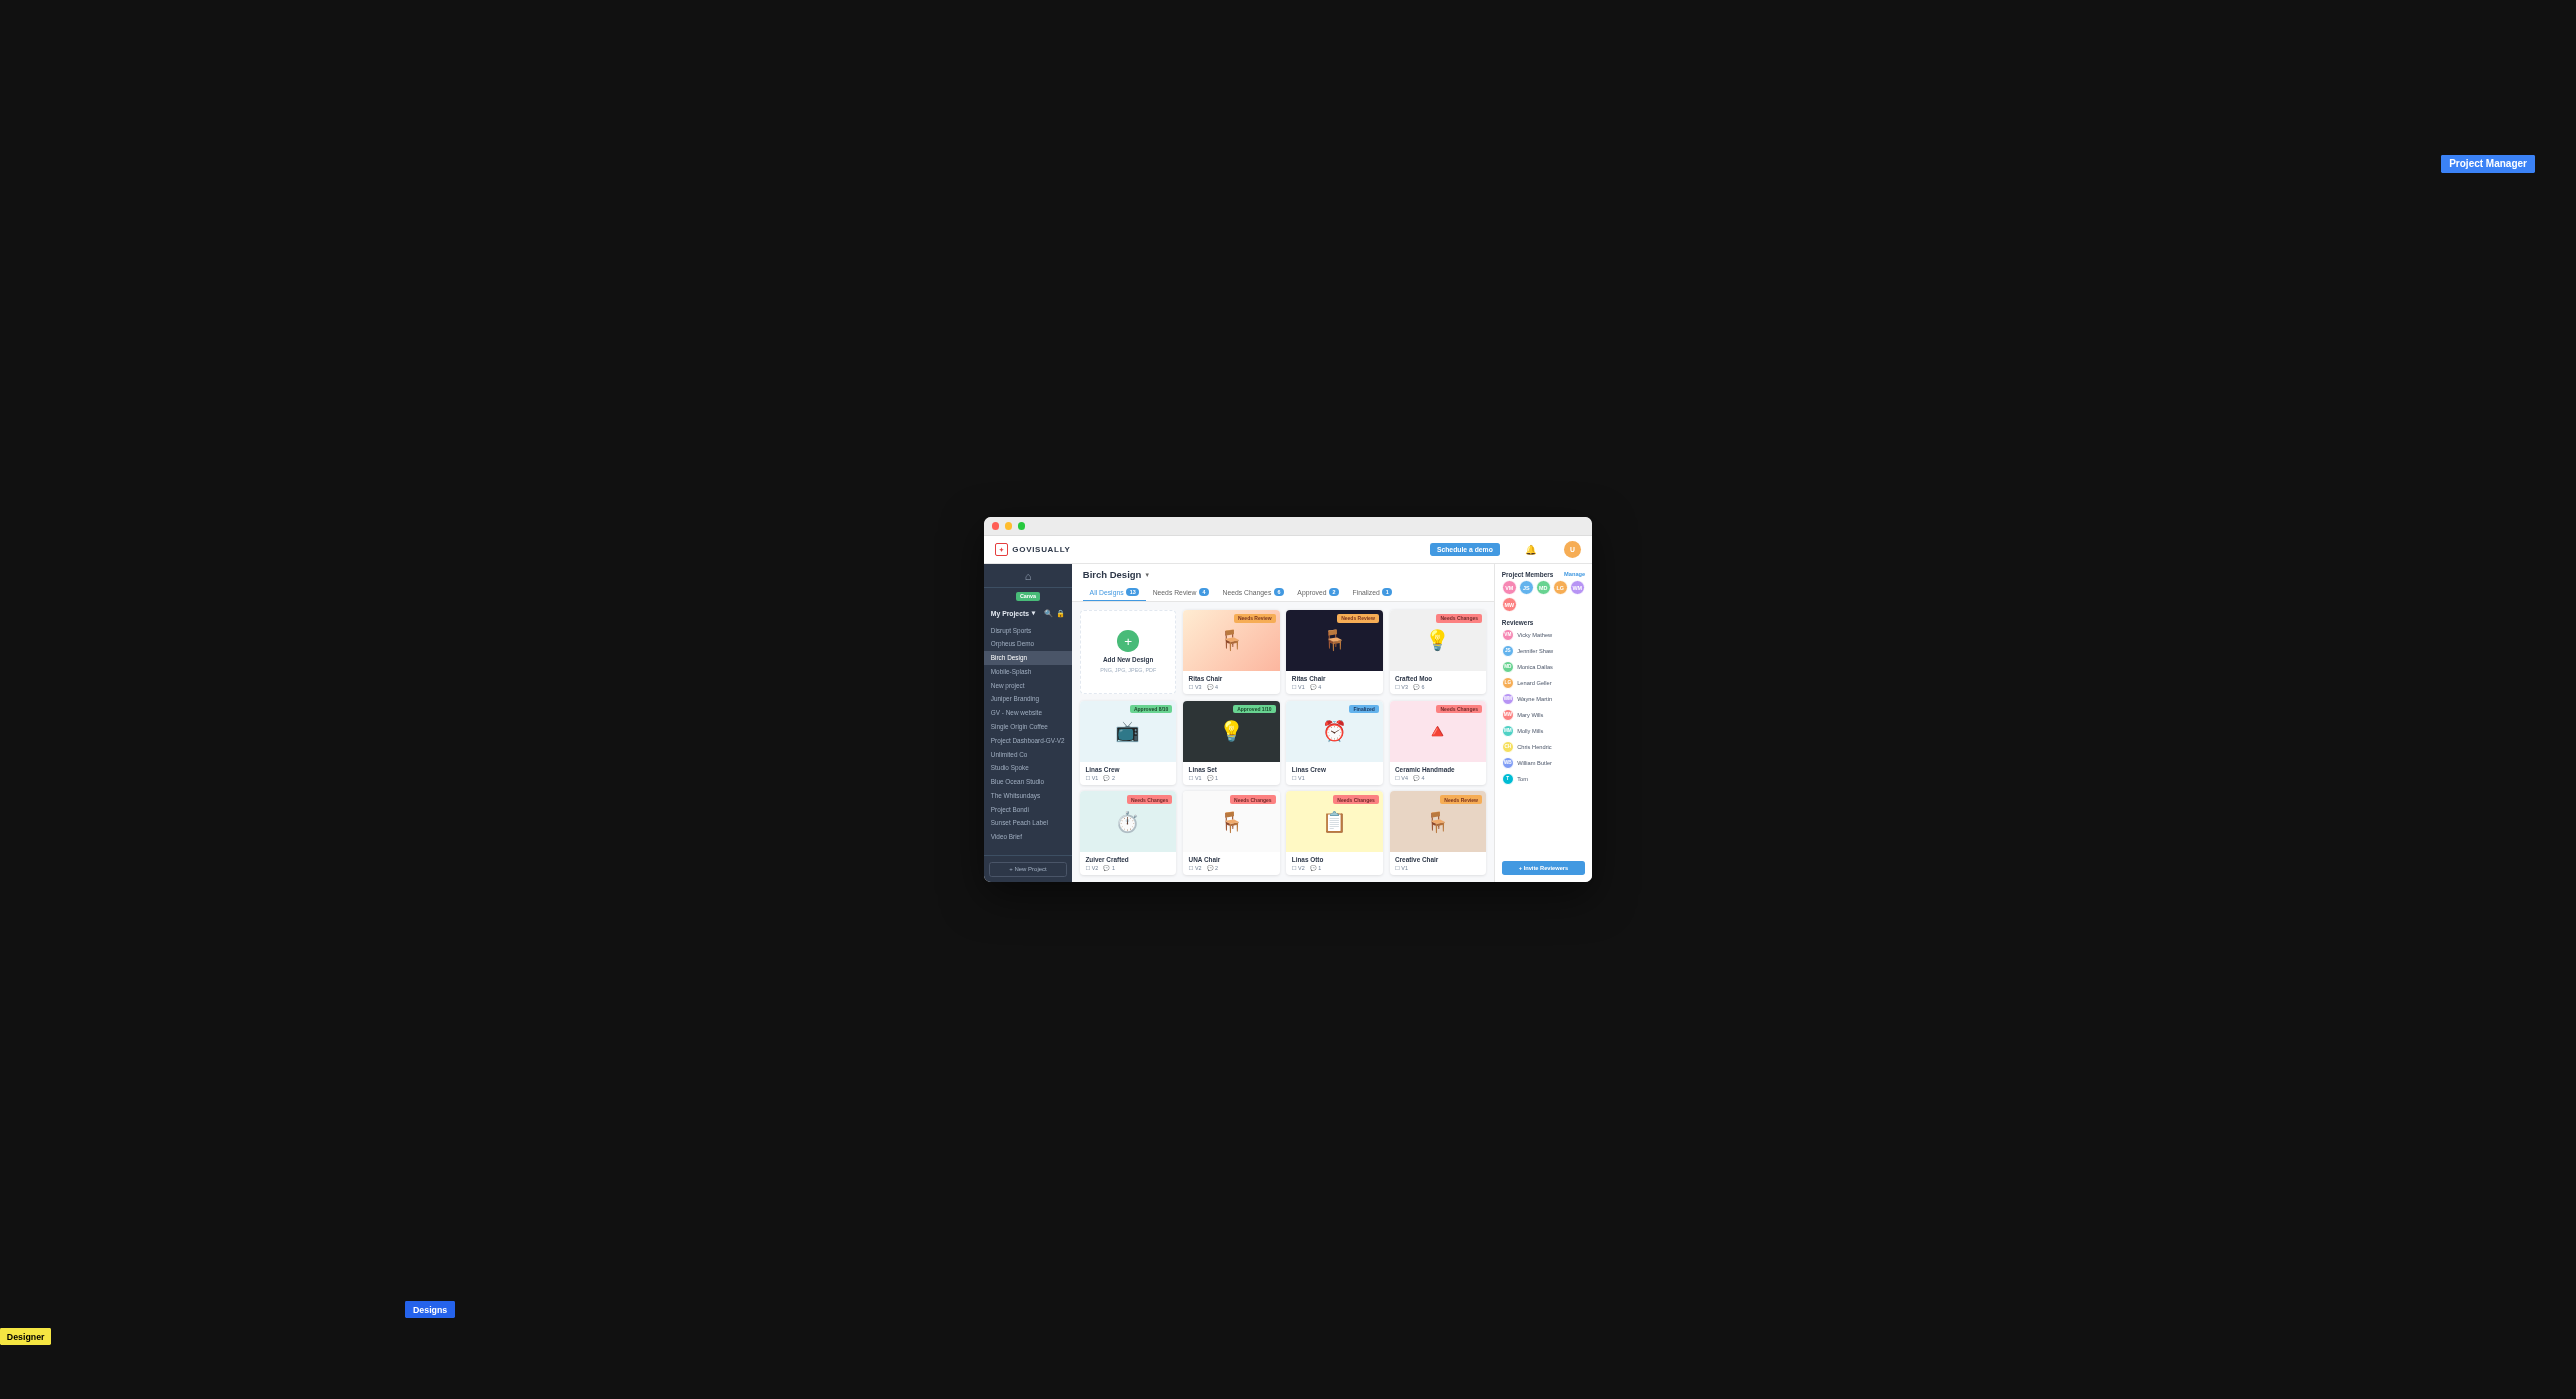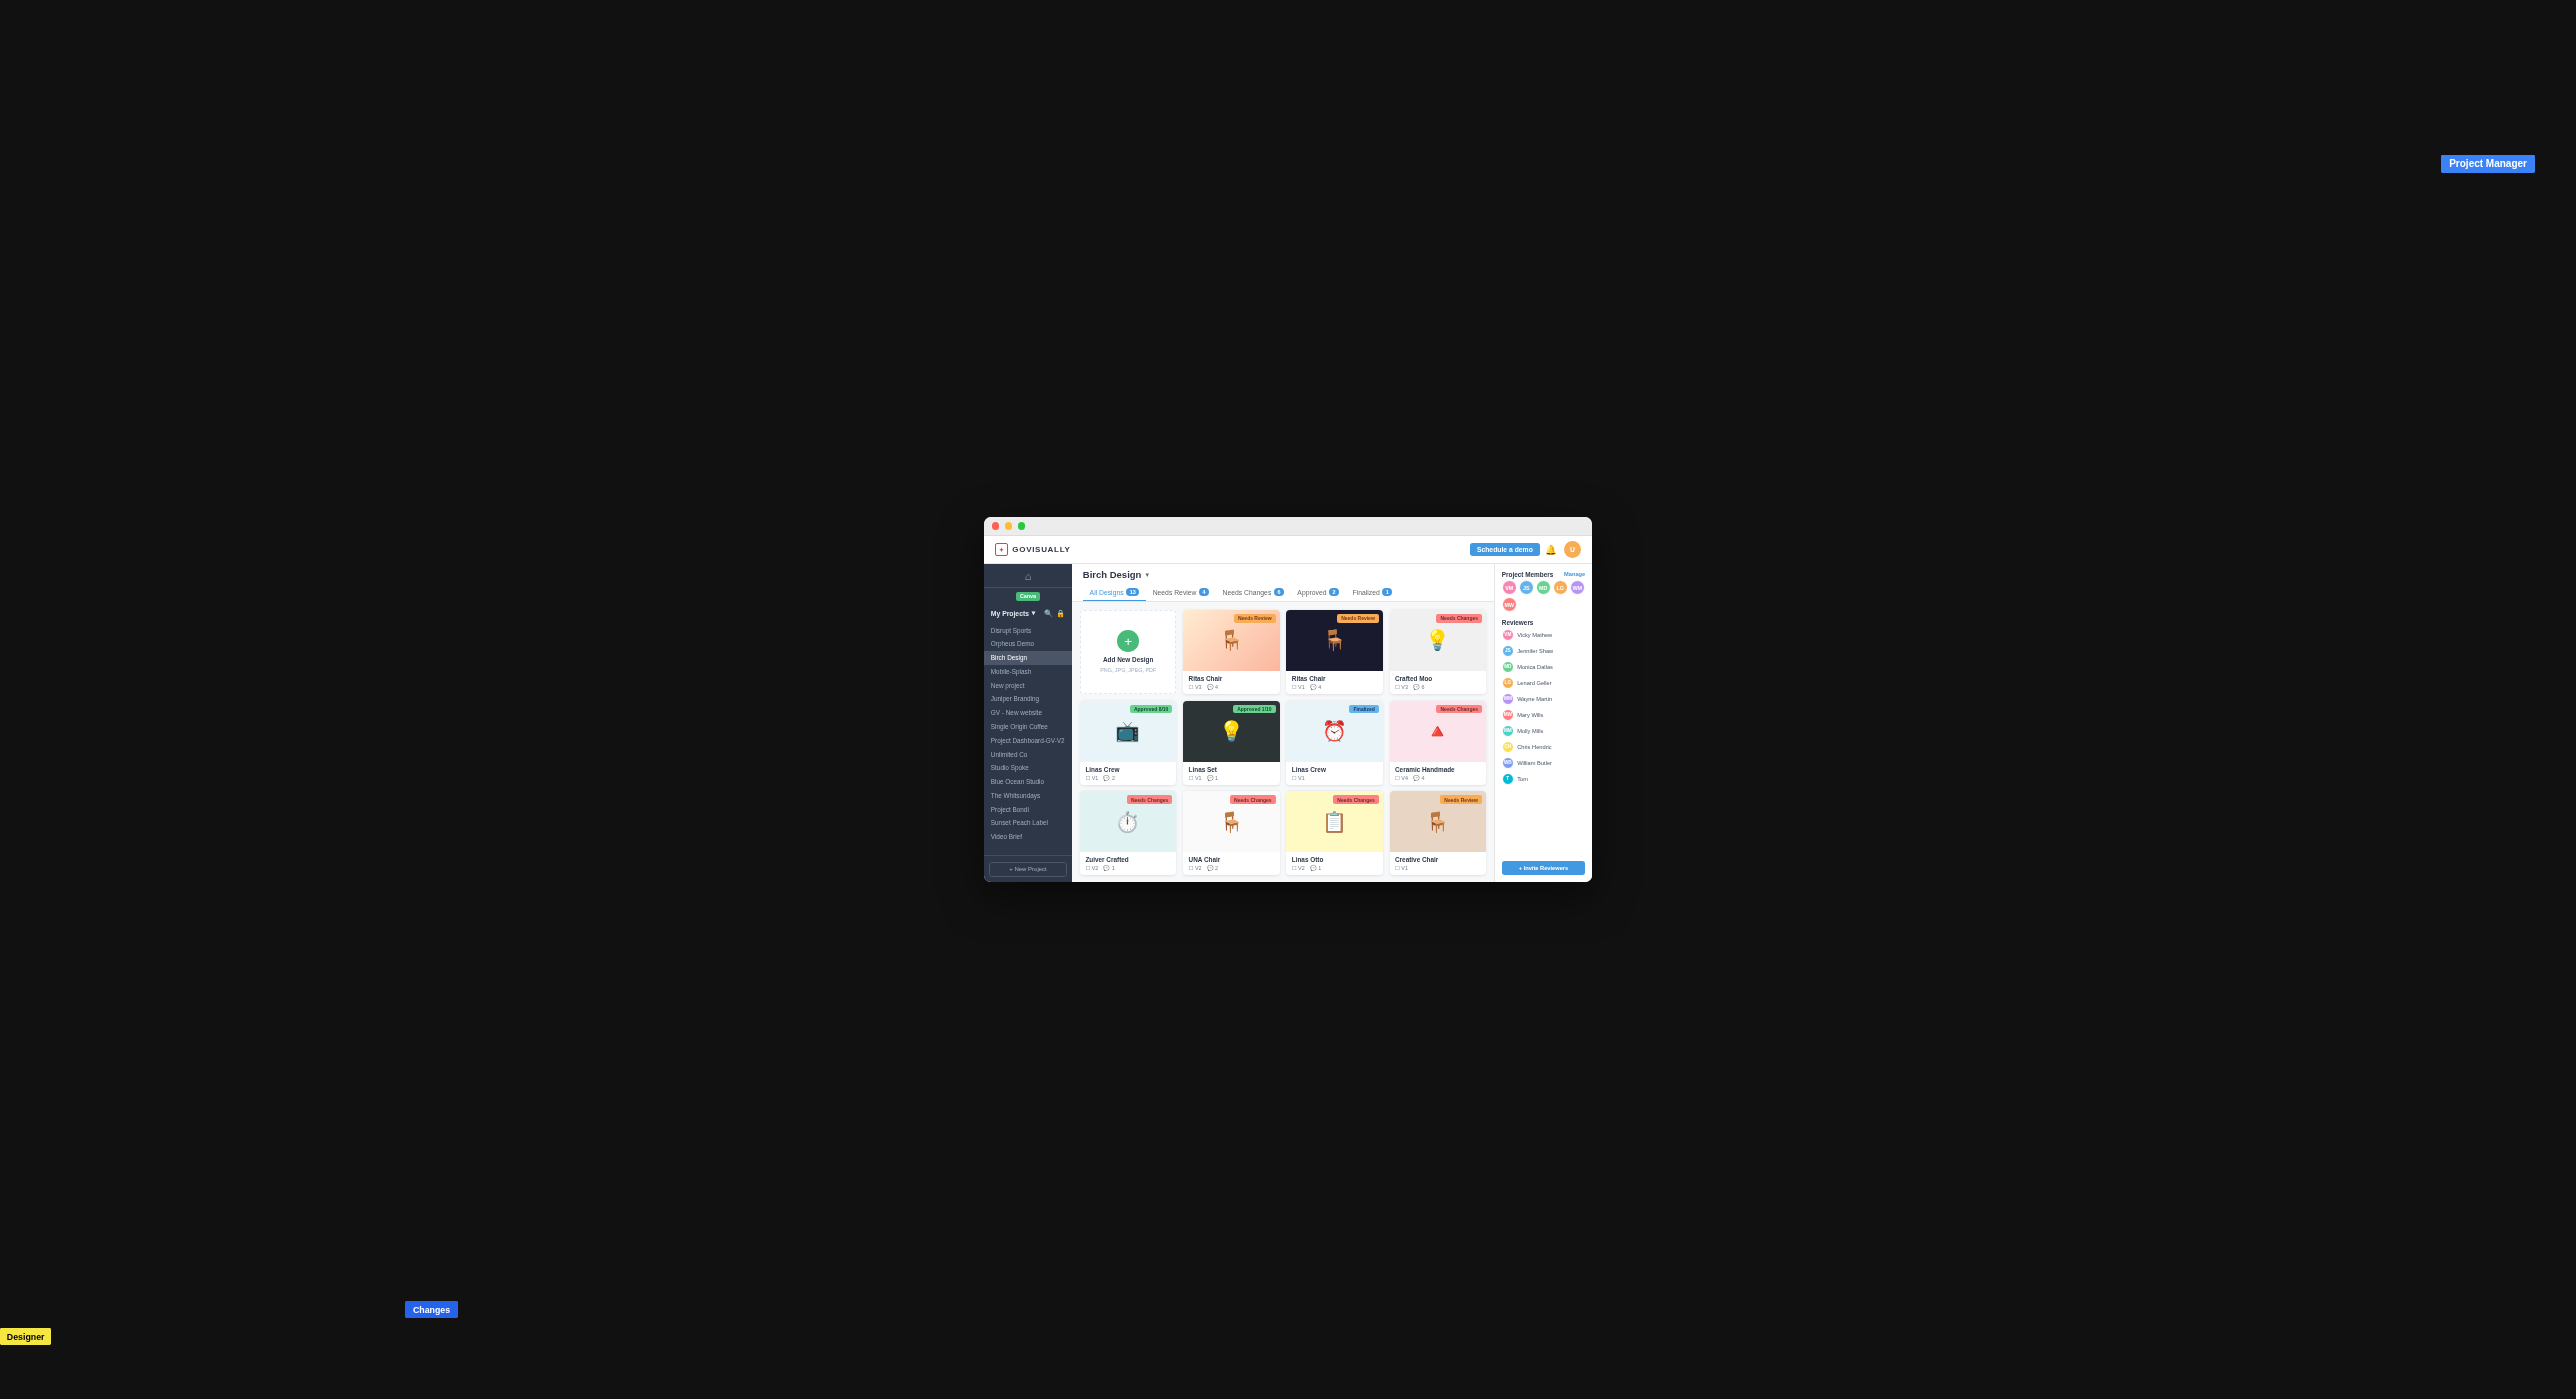--- a/index.html
+++ b/index.html
@@ -98,21 +98,21 @@
     }
 
     
     .app-header {
       height: 28px;
       background: #fff;
       display: flex;
       align-items: center;
       padding: 0 10.8px;
       border-bottom: 0.7px solid #e5e5e5;
-      gap: 4px;
+      gap: 24px;
     }
     .logo-area {
       display: flex;
       align-items: center;
       gap: 4px;
       margin-right: auto;
     }
     .logo-icon {
       width: 13.5px; height: 13.5px;
       border: 1.4px solid #e53e3e;
@@ -442,21 +442,21 @@
     .product-shape {
       font-size: 20px; line-height: 1;
     }
   </style>
 </head>
 <body>
 
 <div class="outer-bg"></div>
 
 <div class="deco deco-marketer">Designer</div>
-<div class="deco deco-designer">Changes</div>
+<div class="deco deco-designer">Designs</div>
 <div class="deco deco-pm">Project Manager</div>
 
 <div class="app-window">
 
   <div class="title-bar">
     <div class="traffic-light tl-red"></div>
     <div class="traffic-light tl-yellow"></div>
     <div class="traffic-light tl-green"></div>
   </div>
 

